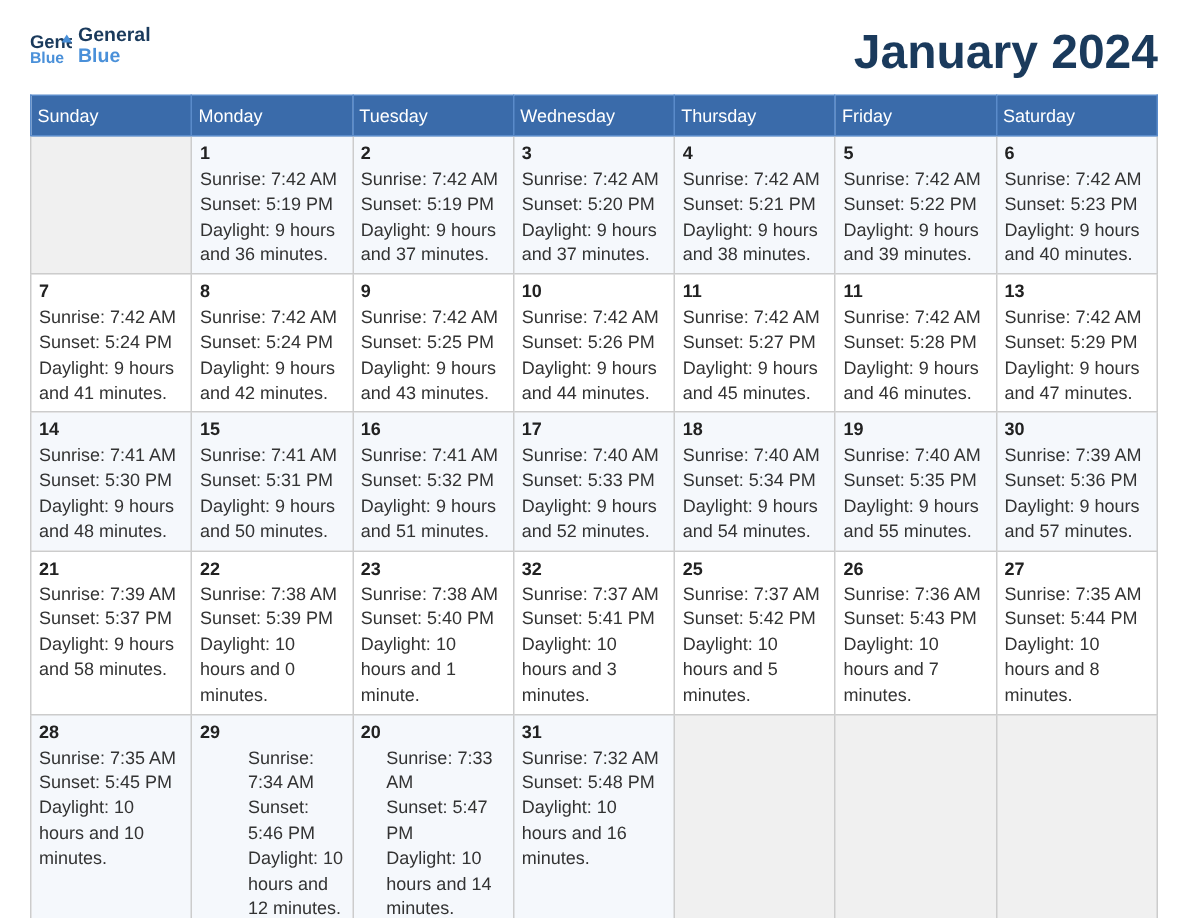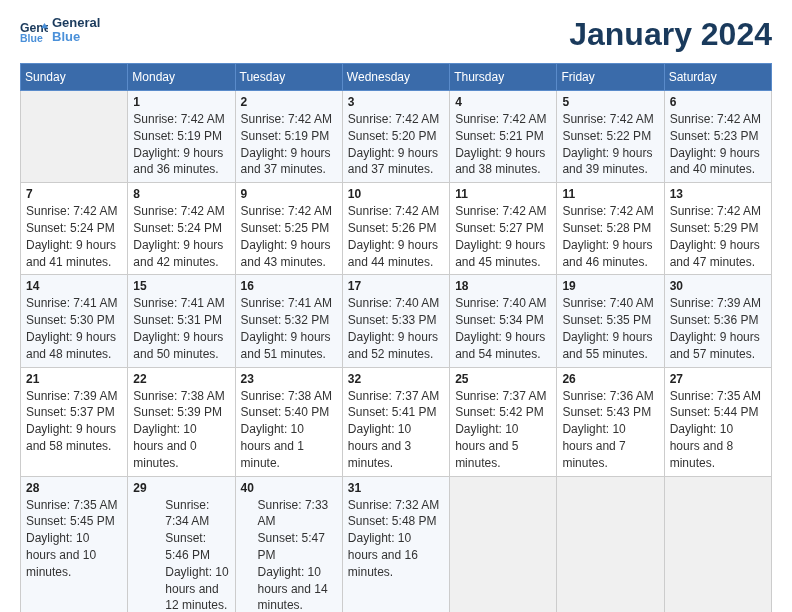--- a/index.html
+++ b/index.html
@@ -293,21 +293,21 @@
 Sunset: 5:45 PM
 Daylight: 10 hours and 10 minutes.</div>
         </td>
         <td>
           <span class="day-number">29</span>
           <div class="day-info" style="white-space: pre-line; margin-left: 32px;">Sunrise: 7:34 AM
 Sunset: 5:46 PM
 Daylight: 10 hours and 12 minutes.</div>
         </td>
         <td>
-          <span class="day-number">40</span>
+          <span class="day-number">20</span>
           <div class="day-info" style="white-space: pre-line; margin-left: 17px;">Sunrise: 7:33 AM
 Sunset: 5:47 PM
 Daylight: 10 hours and 14 minutes.</div>
         </td>
         <td>
           <span class="day-number">31</span>
           <div class="day-info" style="white-space: pre-line;">Sunrise: 7:32 AM
 Sunset: 5:48 PM
 Daylight: 10 hours and 16 minutes.</div>
         </td>

